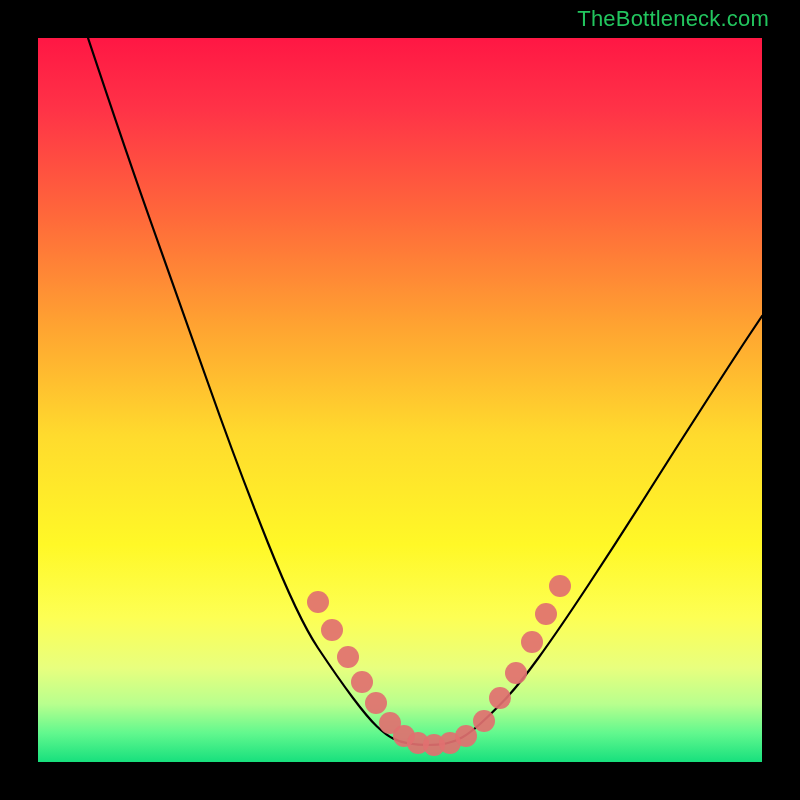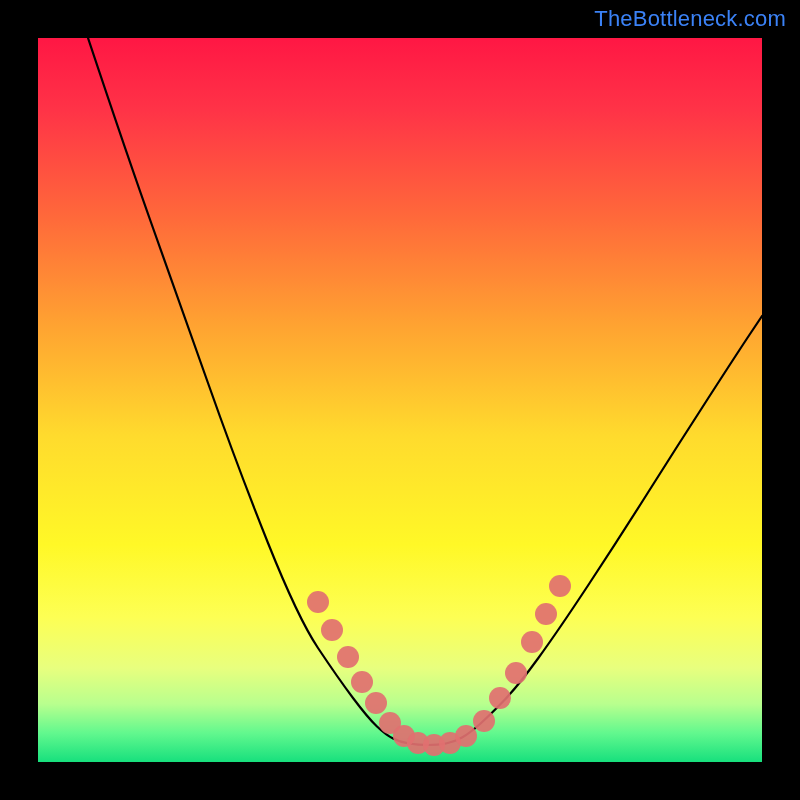--- a/index.html
+++ b/index.html
@@ -30,22 +30,22 @@
   .bg-gradient {
     position: absolute;
     left: 0;
     top: 0;
     width: 100%;
     height: 100%;
   }
   .watermark {
     position: absolute;
     top: 6px;
-    right: 14px;
-    color: #3b82f6;
+    right: 31px;
+    color: #22c55e;
     font-size: 22px;
     font-weight: 500;
     letter-spacing: 0.2px;
     pointer-events: none;
   }
   svg {
     position: absolute;
     left: 0;
     top: 0;
   }

